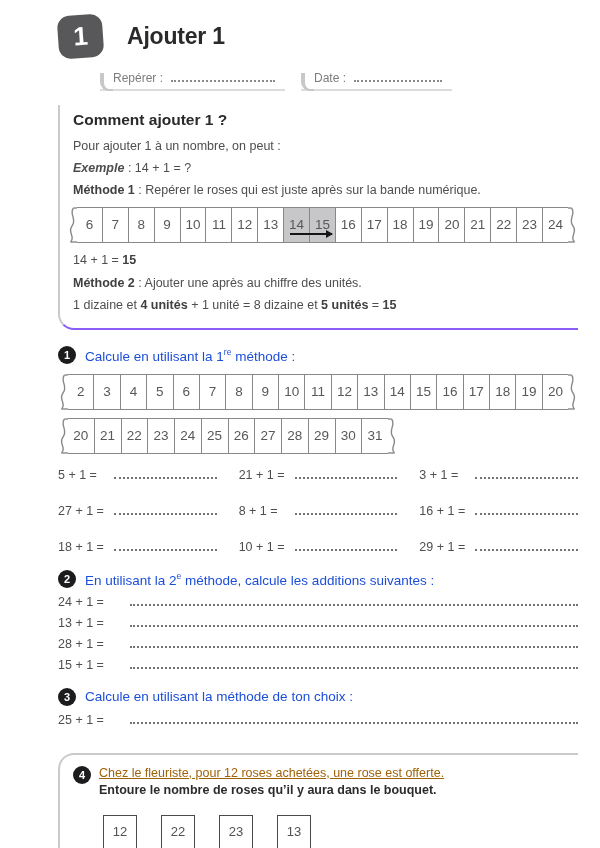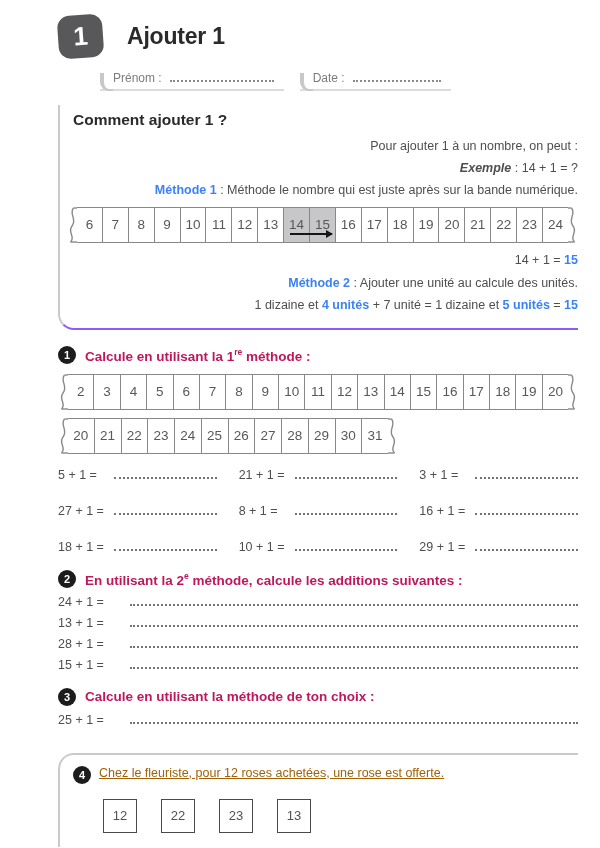--- a/index.html
+++ b/index.html
@@ -17,43 +17,43 @@
   .field{position:relative;display:flex;align-items:flex-end;padding:3px 10px 4px 13px;border-bottom:2px solid #dcdcde;}
   .field::before{content:'';position:absolute;left:0;bottom:-2px;width:9px;height:16px;
          border-left:4px solid #c8c8ca;border-bottom:2px solid #c8c8ca;border-bottom-left-radius:9px;}
   .field-label{font-size:12px;color:#7c7c7e;margin-right:8px;white-space:pre;}
   .field-dots{display:inline-block;border-bottom:2px dotted #8a8a8c;height:0;margin-bottom:3px;}
 
   
   .method-box{margin-top:14px;border-left:2px solid #cacacc;border-bottom:2px solid #8b5cf6;
          border-bottom-left-radius:16px;padding:4px 0 10px 13px;}
   .mb-title{margin:2px 0 8px;font-size:15.5px;font-weight:700;color:#2a2a2c;}
-  .line{margin:0 0 4px;font-size:12.5px;color:#4e4e50;line-height:1.45;text-align:right;}
-  .line b{color:#3b82f6;}
+  .line{margin:0 0 4px;font-size:12.5px;color:#4e4e50;line-height:1.45;}
+  .line b{color:#404040;}
   .line em{font-style:italic;font-weight:bold;}
 
   
   .num-band{display:flex;position:relative;height:36px;margin:8px 0;}
   .band-cells{display:flex;flex:1;}
   .band-cell{flex:1;height:36px;box-sizing:border-box;border-top:1px solid #88888a;border-bottom:1px solid #88888a;
          border-right:1px solid #88888a;text-align:center;line-height:33px;font-size:13.5px;color:#58585a;background:#fff;}
   .band-cell:last-child{border-right:none;}
   .band-cell.hl{background:#c7c7c9;}
   .band-cap{flex:0 0 10px;display:block;}
   .band-arrow{position:absolute;top:26px;height:0;border-top:2px solid #151515;}
   .band-arrow::after{content:'';position:absolute;right:-1px;top:-5.5px;width:0;height:0;
          border-left:7px solid #151515;border-top:4.5px solid transparent;border-bottom:4.5px solid transparent;}
   .band-inset{margin-left:-6px;width:calc(100% + 6px);}
   .band-short{width:340px;}
 
   
   .ex-head{display:flex;align-items:center;gap:9px;margin-top:16px;}
   .exnum{width:18px;height:18px;border-radius:50%;background:#1c1c1e;color:#fff;font-size:11px;font-weight:700;
          display:flex;align-items:center;justify-content:center;flex:0 0 18px;}
-  .ex-title{font-weight:700;font-size:13.5px;color:#be185d;}
+  .ex-title{font-weight:400;font-size:13.5px;color:#1d4ed8;}
   .ex-title sup{font-size:8.5px;}
 
   
   .prob{display:flex;align-items:flex-end;}
   .plabel{font-size:12.5px;color:#4e4e50;white-space:pre;}
   .dots{flex:1;border-bottom:2px dotted #737375;margin:0 0 3px 6px;height:0;}
   .problems-3col{display:grid;grid-template-columns:1fr 1fr 1fr;column-gap:26px;row-gap:6px;margin-top:14px;gap:22px;}
   .problems-3col .plabel{min-width:50px;}
   .problems-1col{margin-top:4px;}
   .problems-1col .prob{margin-top:7px;justify-content:space-between;}
@@ -76,34 +76,34 @@
 
 <div class="page">
 
   <div class="header">
     <div class="badge">1</div>
     <h1 class="title">Ajouter 1</h1>
   </div>
 
   <div class="fields-row">
     <div class="field">
-      <span class="field-label">Prénom :</span>
+      <span class="field-label">Repérer :</span>
       <span class="field-dots" style="width:104px"></span>
     </div>
     <div class="field">
       <span class="field-label">Date :</span>
       <span class="field-dots" style="width:88px"></span>
     </div>
   </div>
 
   <div class="method-box">
     <h2 class="mb-title">Comment ajouter 1 ?</h2>
     <p class="line"><span>Pour ajouter 1 à un nombre, on peut :</span></p>
     <p class="line"><em>Exemple</em><span> : 14 + 1 = ?</span></p>
-    <p class="line"><b>Méthode 1</b><span> : Méthode le nombre qui est juste après sur la bande numérique.</span></p>
+    <p class="line"><b>Méthode 1</b><span> : Repérer le roses qui est juste après sur la bande numérique.</span></p>
 
     <div class="num-band band-inset">
         <svg class="band-cap" width="10" height="36" viewBox="0 0 10 36">
           <path d="M6.5,1 C1.5,7 10.5,12 5,19 C0,25.5 9,30 3.5,35" fill="none" stroke="#88888a" stroke-width="1.4"></path>
           <path d="M6.5,1 L10,1" stroke="#88888a" stroke-width="1.4" fill="none"></path>
           <path d="M3.5,35 L10,35" stroke="#88888a" stroke-width="1.4" fill="none"></path>
         </svg>
         <div class="band-cells">
           <div class="band-cell">6</div>
           <div class="band-cell">7</div>
@@ -129,22 +129,22 @@
           <g transform="scale(-1,1) translate(-10,0)">
             <path d="M6.5,1 C1.5,7 10.5,12 5,19 C0,25.5 9,30 3.5,35" fill="none" stroke="#88888a" stroke-width="1.4"></path>
             <path d="M6.5,1 L10,1" stroke="#88888a" stroke-width="1.4" fill="none"></path>
             <path d="M3.5,35 L10,35" stroke="#88888a" stroke-width="1.4" fill="none"></path>
           </g>
         </svg>
         <div class="band-arrow" style="left: 222.72px; width: 42.38px;"></div>
       </div>
 
     <p class="line"><span>14 + 1 = </span><b>15</b></p>
-    <p class="line"><b>Méthode 2</b><span> : Ajouter une unité au calcule des unités.</span></p>
-    <p class="line"><span>1 dizaine et </span><b>4 unités</b><span> + 7 unité = 1 dizaine et </span><b>5 unités</b><span> = </span><b>15</b></p>
+    <p class="line"><b>Méthode 2</b><span> : Ajouter une après au chiffre des unités.</span></p>
+    <p class="line"><span>1 dizaine et </span><b>4 unités</b><span> + 1 unité = 8 dizaine et </span><b>5 unités</b><span> = </span><b>15</b></p>
   </div>
 
   <div class="ex-head">
     <span class="exnum">1</span>
     <span class="ex-title"><span>Calcule en utilisant la 1</span><sup>re</sup><span> méthode :</span></span>
   </div>
 
   <div class="num-band" style="margin-top:10px;">
       <svg class="band-cap" width="10" height="36" viewBox="0 0 10 36">
         <path d="M6.5,1 C1.5,7 10.5,12 5,19 C0,25.5 9,30 3.5,35" fill="none" stroke="#88888a" stroke-width="1.4"></path>
@@ -282,20 +282,21 @@
         <span class="plabel">25 + 1 =</span>
         <span class="dots"></span>
       </div>
     </div>
 
   <div class="ex4-box">
     <div class="ex4-head">
       <span class="exnum">4</span>
       <div class="ex4-text">
         <p class="ex4-line1">Chez le fleuriste, pour 12 roses achetées, une rose est offerte.</p>
+        <p class="ex4-line2">Entoure le nombre de roses qu’il y aura dans le bouquet.</p>
       </div>
     </div>
     <div class="ex4-options">
         <div class="opt-box">12</div>
         <div class="opt-box">22</div>
         <div class="opt-box">23</div>
         <div class="opt-box">13</div>
       </div>
   </div>
 

